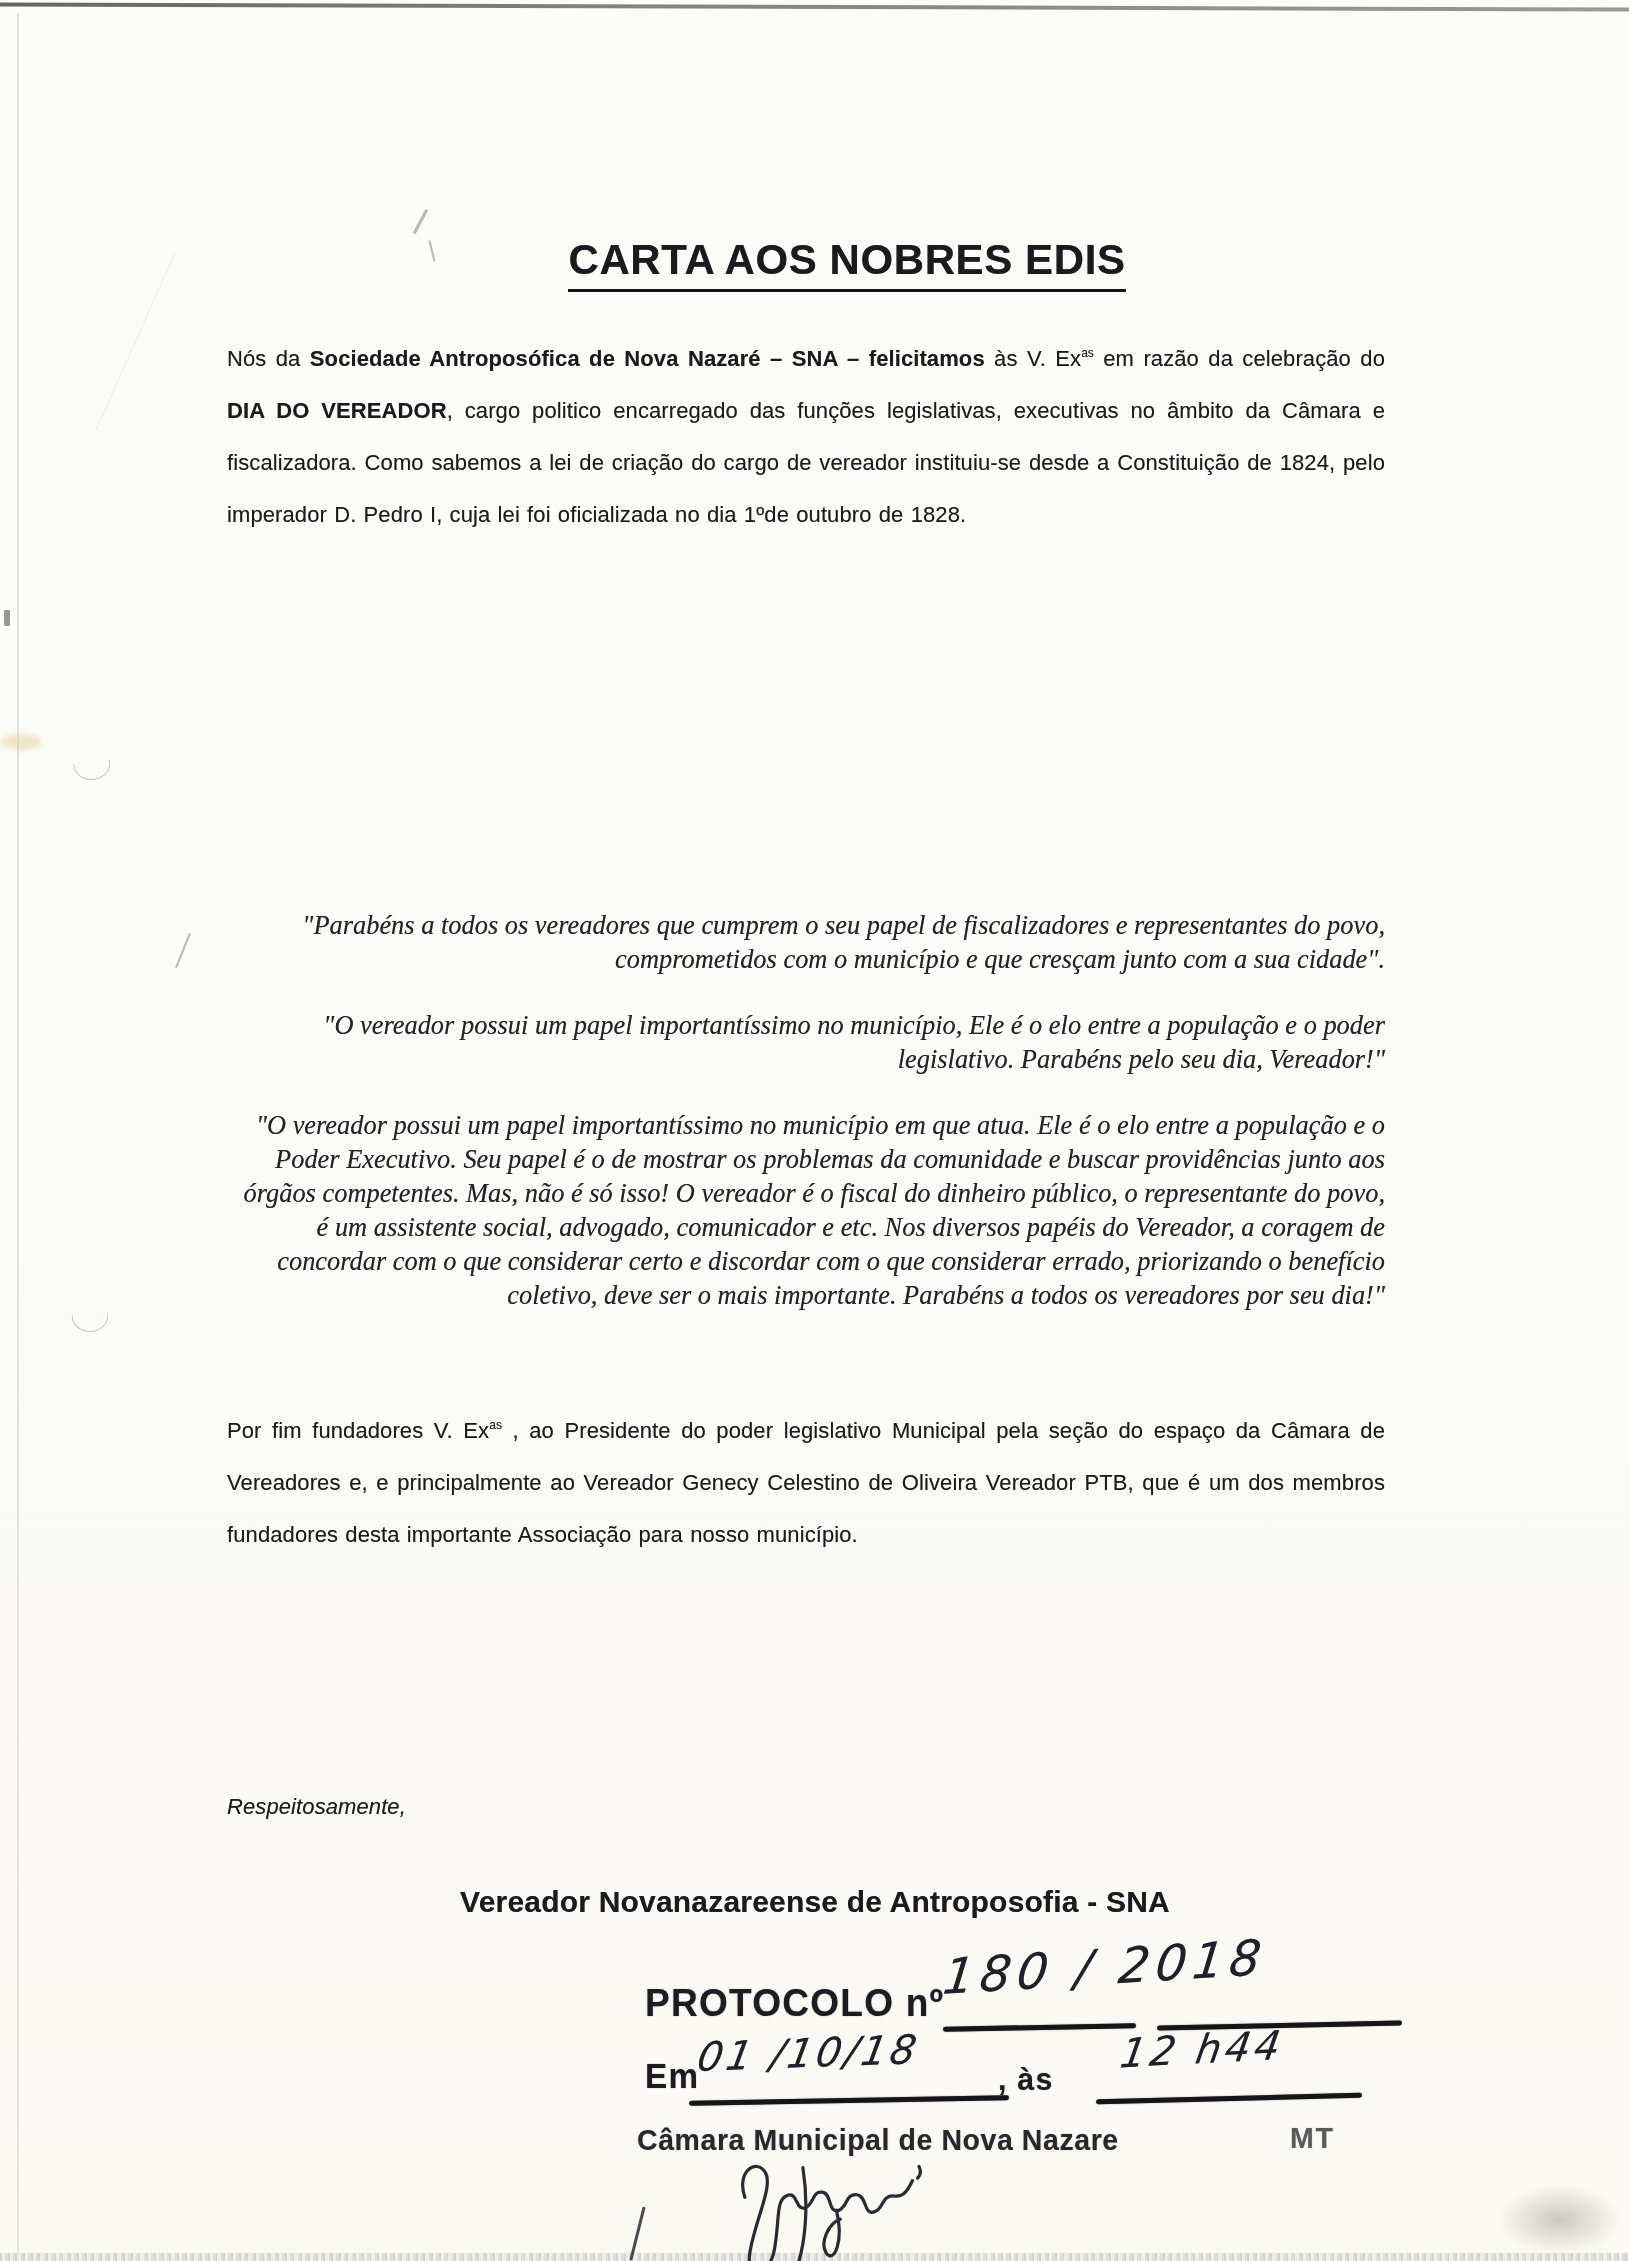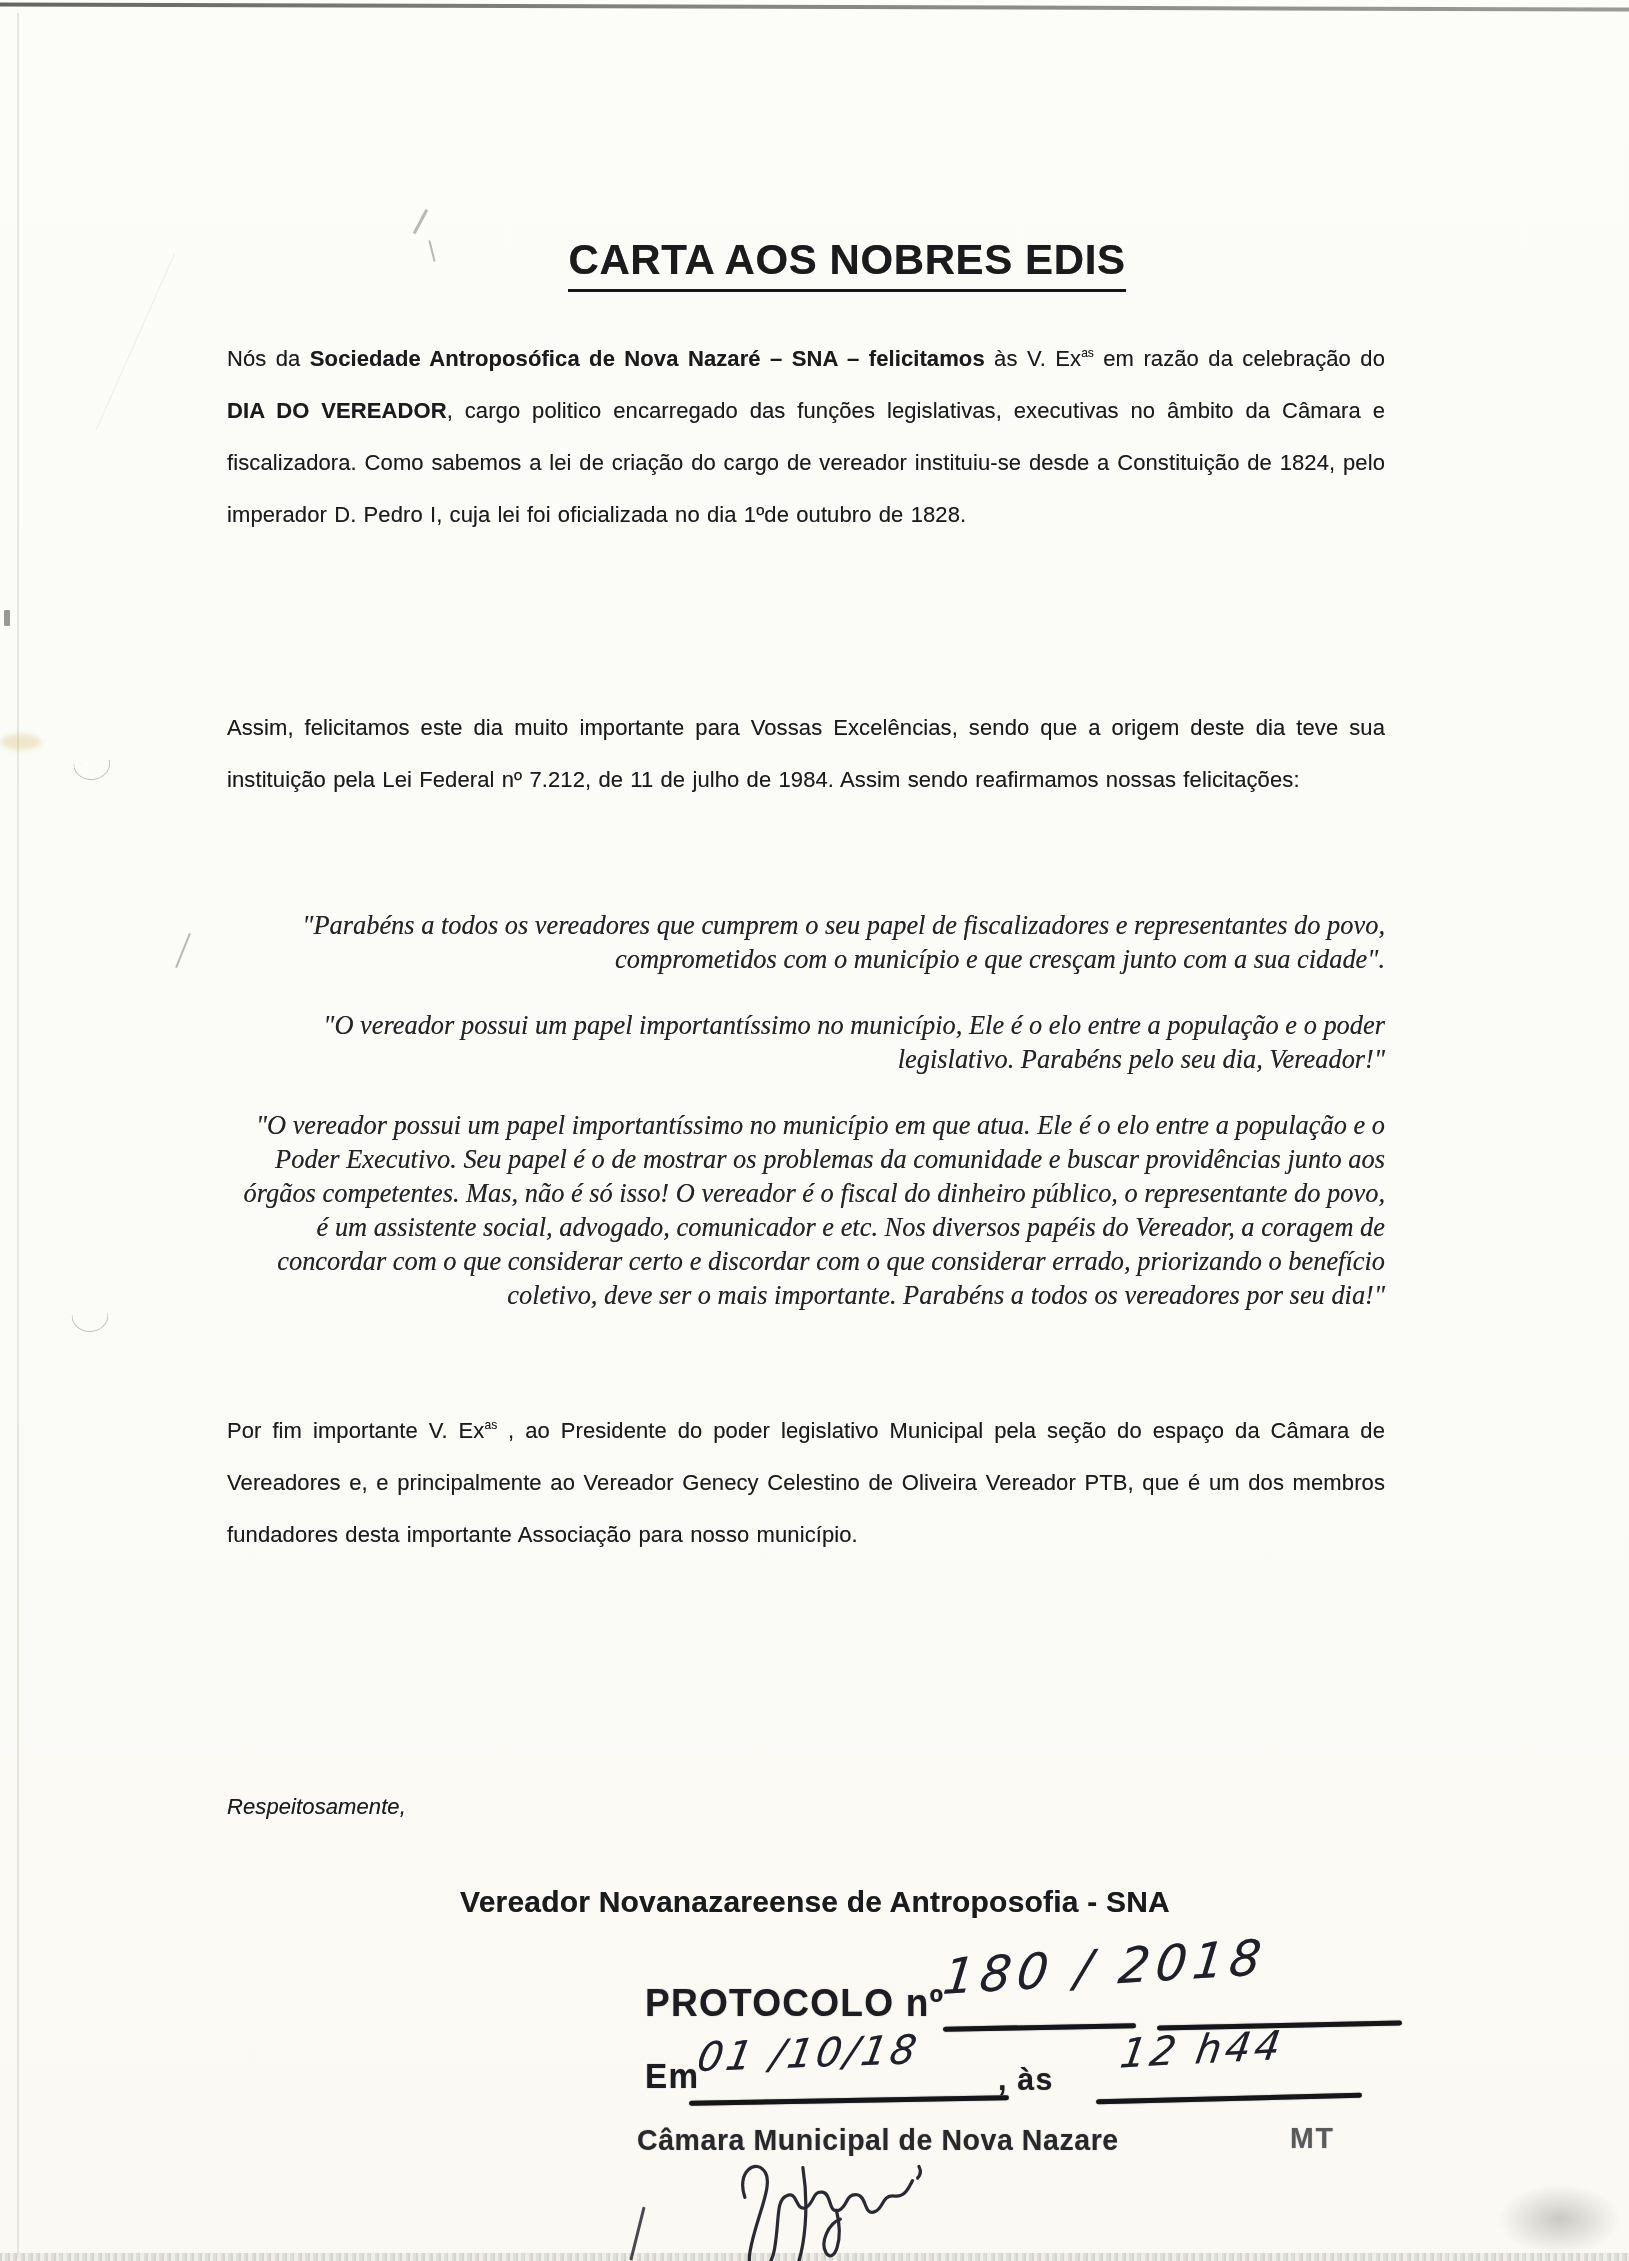--- a/index.html
+++ b/index.html
@@ -87,27 +87,26 @@
   <div class="stroke-mark mark-title-b"></div>
   <div class="stroke-mark mark-backslash"></div>
   <div class="mark-left-edge"></div>
   <div class="mark-scratch"></div>
 
   <div class="title">
     <span class="u">CARTA AOS NOBRES EDIS</span>
   </div>
 
   <div class="body-text p1"><span>Nós da </span><span class="b">Sociedade Antroposófica de Nova Nazaré – SNA – felicitamos</span><span> às V. Ex</span><span class="sup">as</span><span> em razão da celebração do </span><span class="b">DIA DO VEREADOR</span><span>, cargo politico encarregado das funções legislativas, executivas no âmbito da Câmara e fiscalizadora. Como sabemos a lei de criação do cargo de vereador instituiu-se desde a Constituição de 1824, pelo imperador D. Pedro I, cuja lei foi oficializada no dia 1ºde outubro de 1828.</span></div>
-  <div class="body-text p2"><span>Assim, felicitamos este dia muito importante para Vossas Excelências, sendo que a origem deste dia teve sua instituição pela Lei Federal nº 7.212, de 11 de julho de 1984. Assim sendo reafirmamos nossas felicitações:</span></div>
 
   <div class="quote q1">"Parabéns a todos os vereadores que cumprem o seu papel de fiscalizadores e representantes do povo, comprometidos com o município e que cresçam junto com a sua cidade".</div>
   <div class="quote q2">"O vereador possui um papel importantíssimo no município, Ele é o elo entre a população e o poder legislativo. Parabéns pelo seu dia, Vereador!"</div>
   <div class="quote q3">"O vereador possui um papel importantíssimo no município em que atua. Ele é o elo entre a população e o Poder Executivo. Seu papel é o de mostrar os problemas da comunidade e buscar providências junto aos órgãos competentes. Mas, não é só isso! O vereador é o fiscal do dinheiro público, o representante do povo, é um assistente social, advogado, comunicador e etc. Nos diversos papéis do Vereador, a coragem de concordar com o que considerar certo e discordar com o que considerar errado, priorizando o benefício coletivo, deve ser o mais importante. Parabéns a todos os vereadores por seu dia!"</div>
 
-  <div class="body-text p3"><span>Por fim importante V. Ex</span><span class="sup">as</span><span> , ao Presidente do poder legislativo Municipal pela seção do espaço da Câmara de Vereadores e, e principalmente ao Vereador Genecy Celestino de Oliveira Vereador PTB, que é um dos membros fundadores desta importante Associação para nosso município.</span></div>
+  <div class="body-text p3"><span>Por fim fundadores V. Ex</span><span class="sup">as</span><span> , ao Presidente do poder legislativo Municipal pela seção do espaço da Câmara de Vereadores e, e principalmente ao Vereador Genecy Celestino de Oliveira Vereador PTB, que é um dos membros fundadores desta importante Associação para nosso município.</span></div>
   <div class="body-text closing">Respeitosamente,</div>
   <div class="org-line">Vereador Novanazareense de Antroposofia - SNA</div>
 
   <div>
     <span class="stamp-label lbl-protocolo">PROTOCOLO nº</span>
     <span class="hw hw-protocol">180 / 2018</span>
     <div class="bar bar-p1"></div>
     <div class="bar bar-p2"></div>
 
     <span class="stamp-label lbl-em">Em</span>

